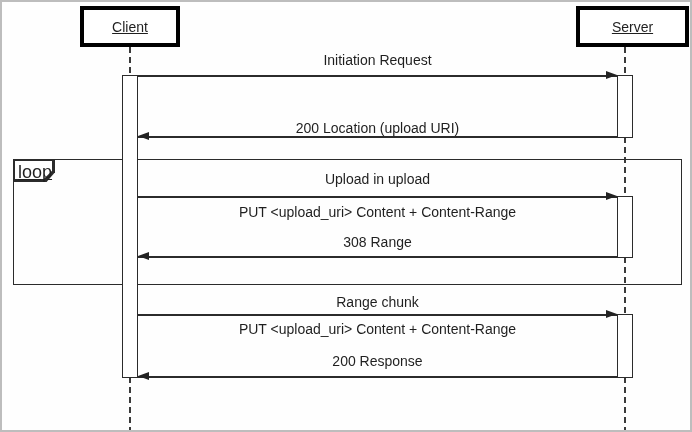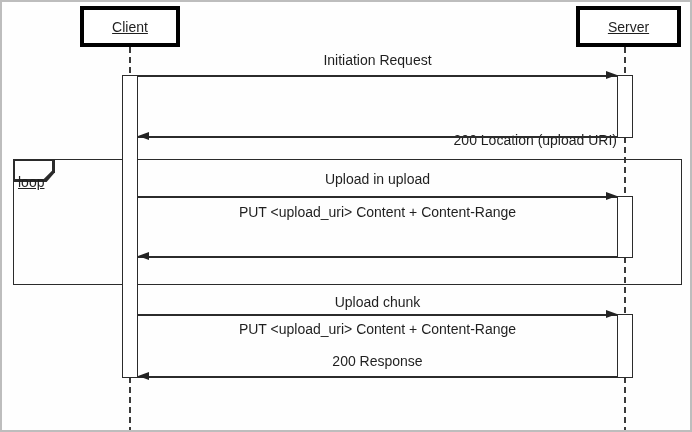--- a/index.html
+++ b/index.html
@@ -9,21 +9,21 @@
     font-family:"Liberation Sans", sans-serif; color:#1f1f1f; overflow:hidden;
   }
   .actor-box {
     position:absolute; top:4px; height:41px; box-sizing:border-box;
     border:4px solid #000000; background:#fff;
     display:flex; align-items:center; justify-content:center;
     font-size:14px; z-index:4;
   }
   .actor-box span { text-decoration:underline; }
   .client-box { left:78px; width:100px; }
-  .server-box { left:574px; width:105px; }
+  .server-box { left:574px; width:113px; }
   .lifeline {
     position:absolute; width:2px; top:45px; height:383px; z-index:1;
     background:repeating-linear-gradient(to bottom,#3a3a3a 0 6px,transparent 6px 10px);
   }
   .client-lifeline { left:127px; }
   .server-lifeline { left:622px; }
   .activation {
     position:absolute; box-sizing:border-box; width:16px;
     border:1.6px solid #2b2b2b; background:#fff; z-index:3;
   }
@@ -38,21 +38,21 @@
   .loop-tab { position:absolute; left:11px; top:157px; width:42px; height:23px; z-index:2; }
   .loop-tab .tab-outer {
     position:absolute; inset:0; background:#2b2b2b;
     clip-path:polygon(0 0,100% 0,100% 58%,80% 100%,0 100%);
   }
   .loop-tab .tab-inner {
     position:absolute; left:1.6px; top:1.6px; right:3px; bottom:3px; background:#fff;
     clip-path:polygon(0 0,100% 0,100% 55%,78% 100%,0 100%);
   }
   .loop-tab .tab-label {
-    position:absolute; left:5px; top:15px; font-size:14px; z-index:1;text-decoration:underline;
+    position:absolute; left:5px; top:3px; font-size:18px; z-index:1;text-decoration:underline;
   }
   .msg-line {
     position:absolute; left:136px; width:479px; height:1.6px;
     background:#2b2b2b; z-index:4;
   }
   .arrow-right, .arrow-left {
     position:absolute; width:0; height:0; z-index:5;
     border-top:4.5px solid transparent; border-bottom:4.5px solid transparent;
   }
   .arrow-right { left:604px; border-left:11px solid #222; }
@@ -61,21 +61,21 @@
     position:absolute; left:136px; width:479px; text-align:center;
     font-size:14px; line-height:16px; z-index:4; white-space:nowrap;
   }
   
   .y-req1 { top:73px; }  .y-ret1 { top:134px; }
   .y-req2 { top:194px; } .y-ret2 { top:254px; }
   .y-req3 { top:312px; } .y-ret3 { top:374px; }
   .ah-req1 { top:69.3px; }  .ah-ret1 { top:130.3px; }
   .ah-req2 { top:190.3px; } .ah-ret2 { top:250.3px; }
   .ah-req3 { top:308.3px; } .ah-ret3 { top:370.3px; }
-  .t-title1 { top:50px; }  .t-req1 { top:80px; }  .t-resp1 { top:130px;text-align:right; }
+  .t-title1 { top:50px; }  .t-req1 { top:80px; }  .t-resp1 { top:118px; }
   .t-title2 { top:169px; } .t-req2 { top:202px; } .t-resp2 { top:232px; }
   .t-title3 { top:292px; } .t-req3 { top:319px; } .t-resp3 { top:351px; }
 </style>
 </head>
 <body>
 
 <div class="canvas">
 
   <div class="lifeline client-lifeline"></div>
   <div class="lifeline server-lifeline"></div>
@@ -104,24 +104,25 @@
   <div class="msg-line y-req1"></div>
   <div class="arrow-right ah-req1"></div>
   <div class="msg-text t-resp1">200 Location (upload URI)</div>
   <div class="msg-line y-ret1"></div>
   <div class="arrow-left ah-ret1"></div>
 
   <div class="msg-text t-title2">Upload in upload</div>
   <div class="msg-line y-req2"></div>
   <div class="arrow-right ah-req2"></div>
   <div class="msg-text t-req2">PUT &lt;upload_uri&gt; Content + Content-Range</div>
+  <div class="msg-text t-resp2">308 Range</div>
   <div class="msg-line y-ret2"></div>
   <div class="arrow-left ah-ret2"></div>
 
-  <div class="msg-text t-title3">Upload chunk</div>
+  <div class="msg-text t-title3">Range chunk</div>
   <div class="msg-line y-req3"></div>
   <div class="arrow-right ah-req3"></div>
   <div class="msg-text t-req3">PUT &lt;upload_uri&gt; Content + Content-Range</div>
   <div class="msg-text t-resp3">200 Response</div>
   <div class="msg-line y-ret3"></div>
   <div class="arrow-left ah-ret3"></div>
 
 </div>
 
 </body></html>

